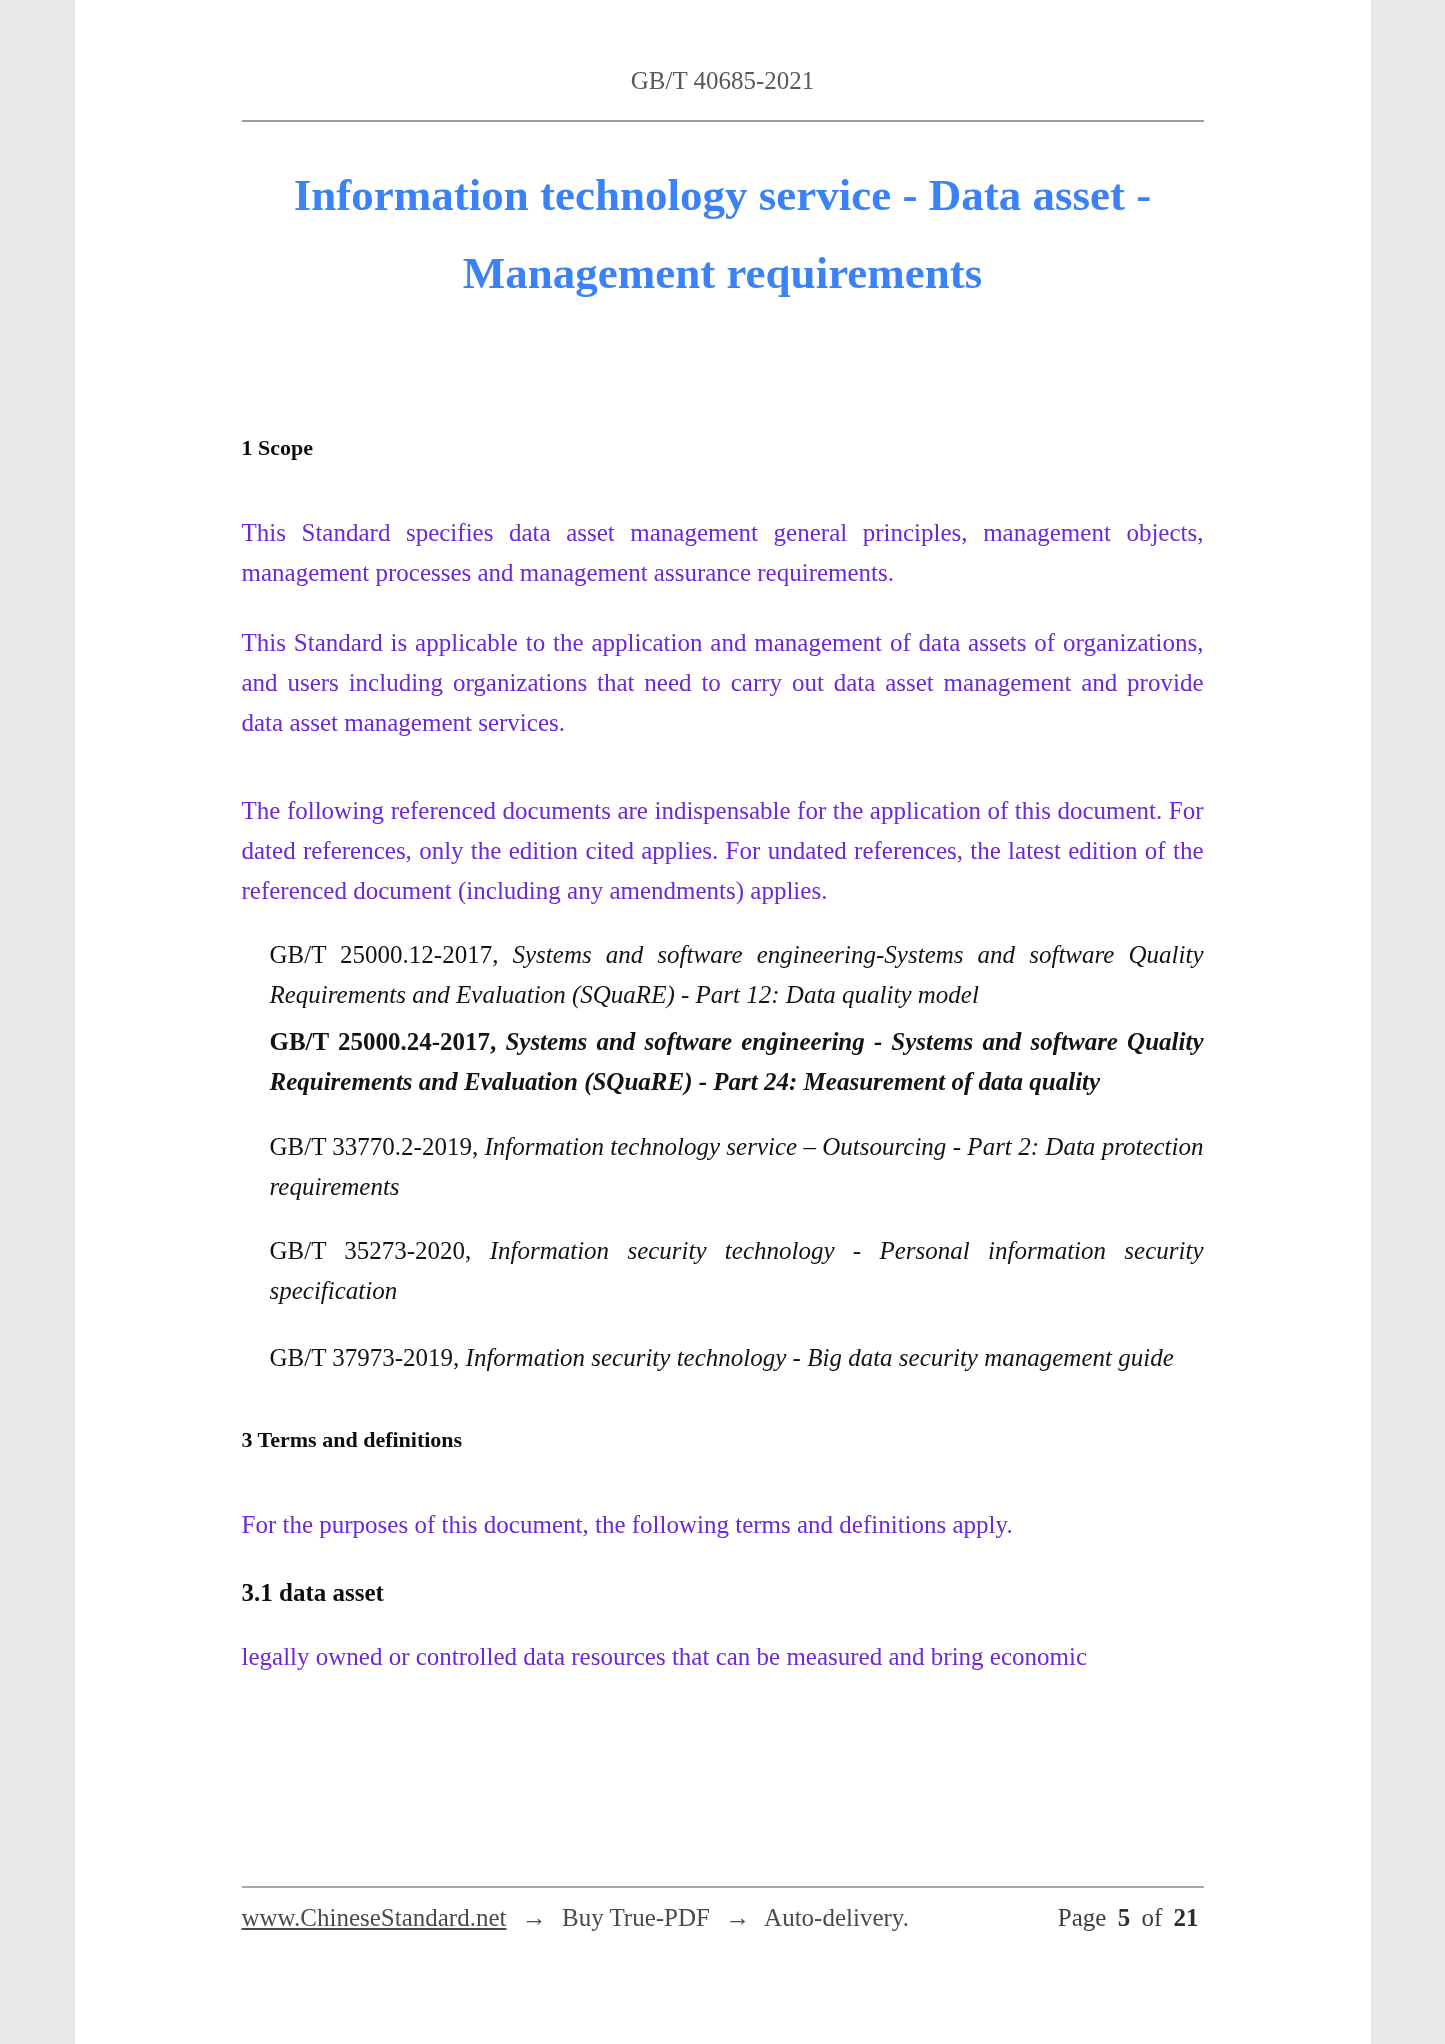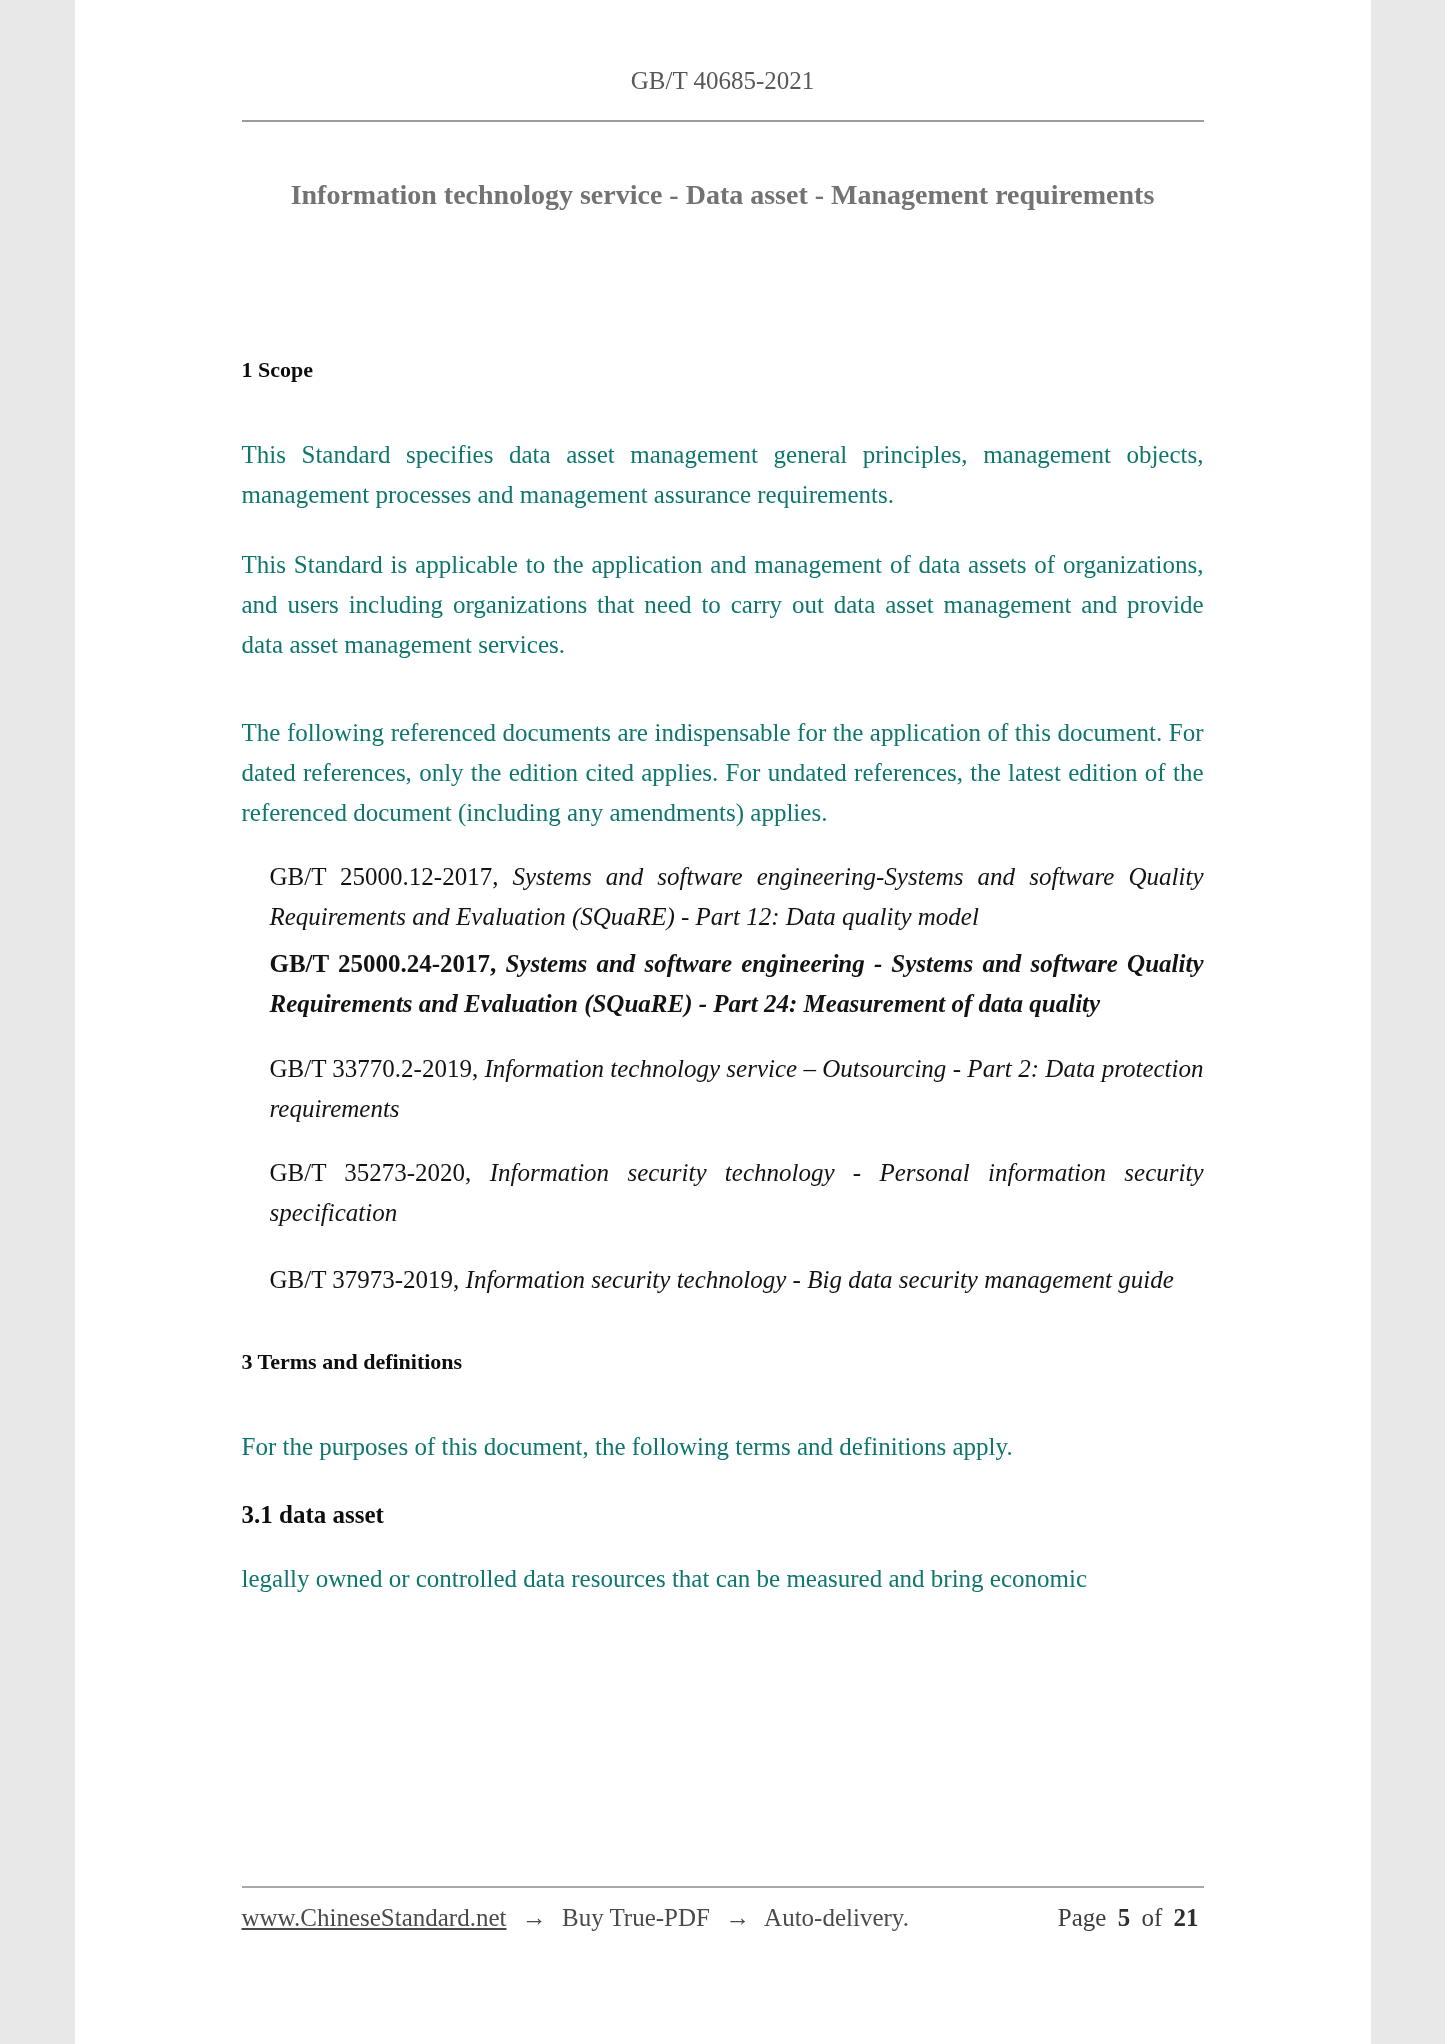--- a/index.html
+++ b/index.html
@@ -23,34 +23,34 @@
   .rule-top {
     margin:24px 0 0 0;
     border:none; border-top:2px solid #9c9c9c;
     height:0;
   }
   .doc-title {
     margin:34px auto 0 auto;
     max-width:1060px;
     text-align:center;
     font-weight:bold;
-    font-size:28px; line-height:78px;
-    color:#737373;
+    font-size:45px; line-height:78px;
+    color:#3b82f6;
   }
   h2.sec {
     margin:0;
     font-size:22px; line-height:40px;
     font-weight:bold;
     color:#0d0d0d;
   }
   p.body {
     margin:0;
     font-size:25px; line-height:40px;
     text-align:justify;
-    color:#0f766e;
+    color:#6d28d9;
   }
   p.ref {
     margin:0 0 0 28px;
     font-size:25px; line-height:40px;
     text-align:justify;
     color:#131313;
   }
   p.ref .ref-title { font-style:italic; }
   h3.term {
     margin:0;

